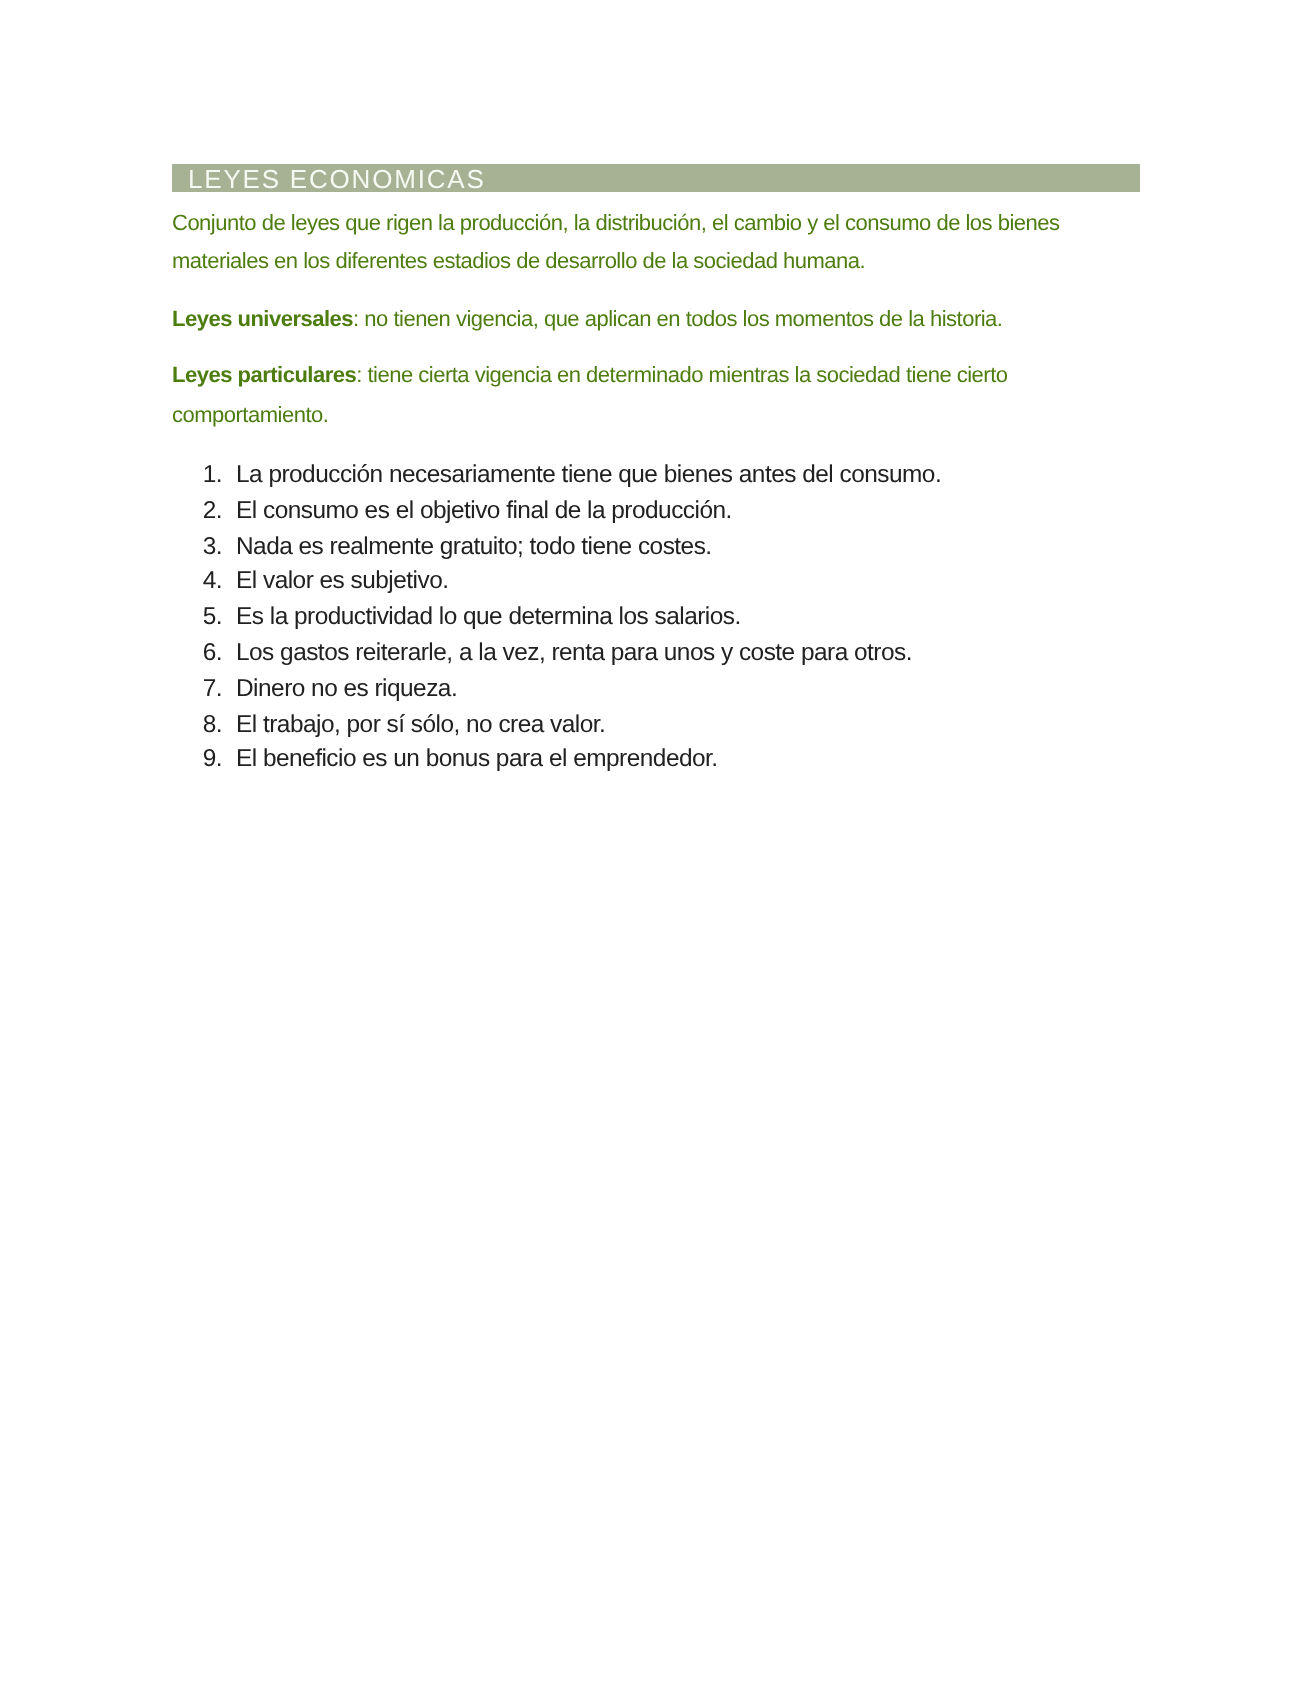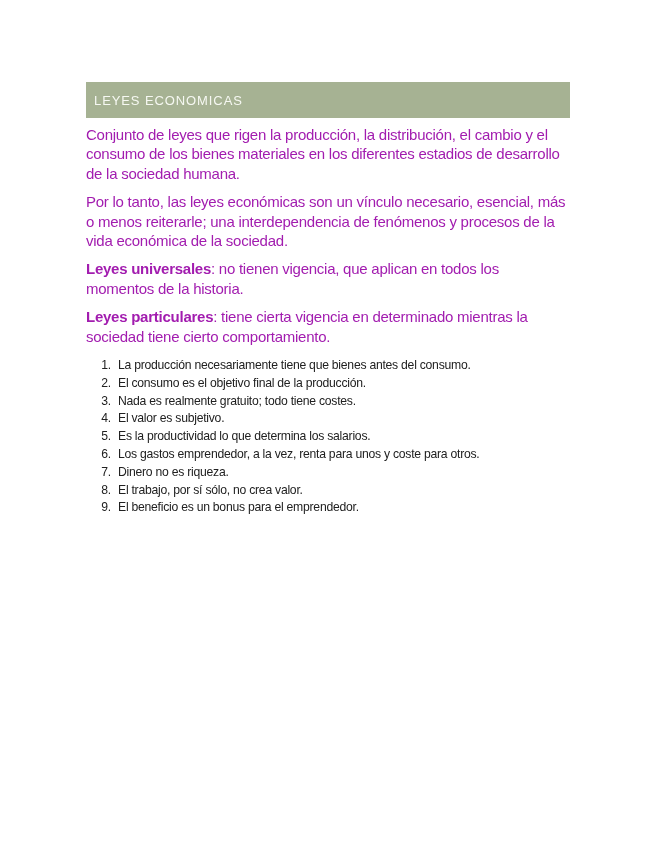--- a/index.html
+++ b/index.html
@@ -15,39 +15,39 @@
     overflow: hidden;
   }
   .page {
     box-sizing: border-box;
     width: 655px;
     height: 848px;
     padding: 82px 85px 40px 86px;
   }
   .title-bar {
     box-sizing: border-box;
-    height: 36px;
+    height: 14px;
     background: #a6b293;
     display: flex;
     align-items: center;
     padding: 0 8px;
     margin-bottom: 7px;
   }
   .title-bar .title-text {
     color: #f6f8f2;
     font-size: 13px;
     letter-spacing: 0.9px;
     white-space: nowrap;
   }
   .body-para {
     margin: 0 0 9px 0;
-    font-size: 15px;
+    font-size: 11px;
     line-height: 19.4px;
     letter-spacing: -0.25px;
-    color: #a21caf;
+    color: #4d7c0f;
   }
   .body-para .lead {
     font-weight: bold;
   }
   .section-heading {
     border-top: 2px solid #d9ddd2;
     margin: 6px 0 0 0;
     padding-top: 7px;
     color: #6f6f6f;
     font-size: 13px;
@@ -81,21 +81,20 @@
 <body>
 
 <div class="page">
 
   <div class="title-bar">
     <span class="title-text">LEYES ECONOMICAS</span>
   </div>
 
   <p class="body-para"><span class="lead"></span><span>Conjunto de leyes que rigen la producción, la distribución, el cambio y el consumo de los bienes materiales en los diferentes estadios de desarrollo de la sociedad humana.</span></p>
 
-  <p class="body-para"><span class="lead"></span><span>Por lo tanto, las leyes económicas son un vínculo necesario, esencial, más o menos reiterarle; una interdependencia de fenómenos y procesos de la vida económica de la sociedad.</span></p>
 
   <p class="body-para"><span class="lead">Leyes universales</span><span>: no tienen vigencia, que aplican en todos los momentos de la historia.</span></p>
 
   <p class="body-para"><span class="lead">Leyes particulares</span><span>: tiene cierta vigencia en determinado  mientras la sociedad tiene cierto comportamiento.</span></p>
 
 
 
   <ol class="law-list">
     <li>
         <span class="li-num">1.</span>
@@ -112,21 +111,21 @@
     <li>
         <span class="li-num">4.</span>
         <span class="li-text">El valor es subjetivo.</span>
       </li>
     <li>
         <span class="li-num">5.</span>
         <span class="li-text">Es la productividad lo que determina los salarios.</span>
       </li>
     <li>
         <span class="li-num">6.</span>
-        <span class="li-text">Los gastos emprendedor, a la vez, renta para unos y coste para otros.</span>
+        <span class="li-text">Los gastos reiterarle, a la vez, renta para unos y coste para otros.</span>
       </li>
     <li>
         <span class="li-num">7.</span>
         <span class="li-text">Dinero no es riqueza.</span>
       </li>
     <li>
         <span class="li-num">8.</span>
         <span class="li-text">El trabajo, por sí sólo, no crea valor.</span>
       </li>
     <li>

